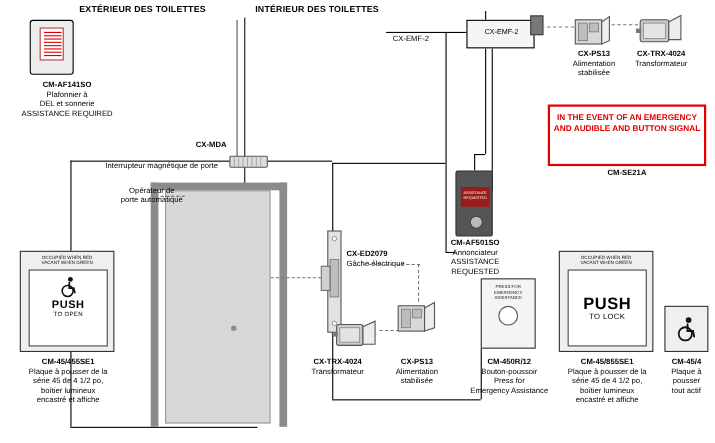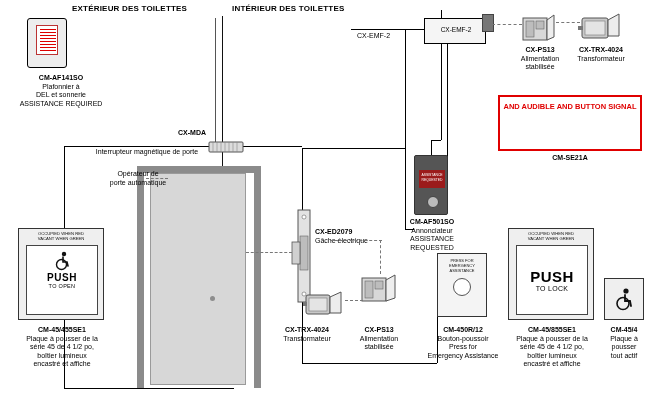--- a/index.html
+++ b/index.html
@@ -102,20 +102,21 @@
   </div>
   <div class="abs lbl" style="left:570px;top:46px;width:62px;">
     <b>CX-TRX-4024</b><br>
     <span>Transformateur</span>
   </div>
 
   <div class="dash" style="left:492px;top:24px;width:30px;"></div>
   <div class="dash" style="left:556px;top:22px;width:24px;"></div>
 
   <div class="warnbox" style="left:498px;top:95px;width:144px;height:56px;">
+    <div>IN THE EVENT OF AN EMERGENCY</div>
     <div>AND AUDIBLE AND BUTTON SIGNAL</div>
   </div>
   <div class="abs lbl" style="left:498px;top:154px;width:144px;">
     <b>CM-SE21A</b>
   </div>
 
   <div class="abs" style="left:208px;top:139px;width:36px;height:16px;">
     <svg width="36" height="16" viewBox="0 0 36 16">
       <rect x="1" y="3" width="34" height="10" rx="1" fill="#dcdcdc" stroke="#555" stroke-width="1"></rect>
       <line x1="5" y1="3" x2="5" y2="13" stroke="#888" stroke-width="0.6"></line>

